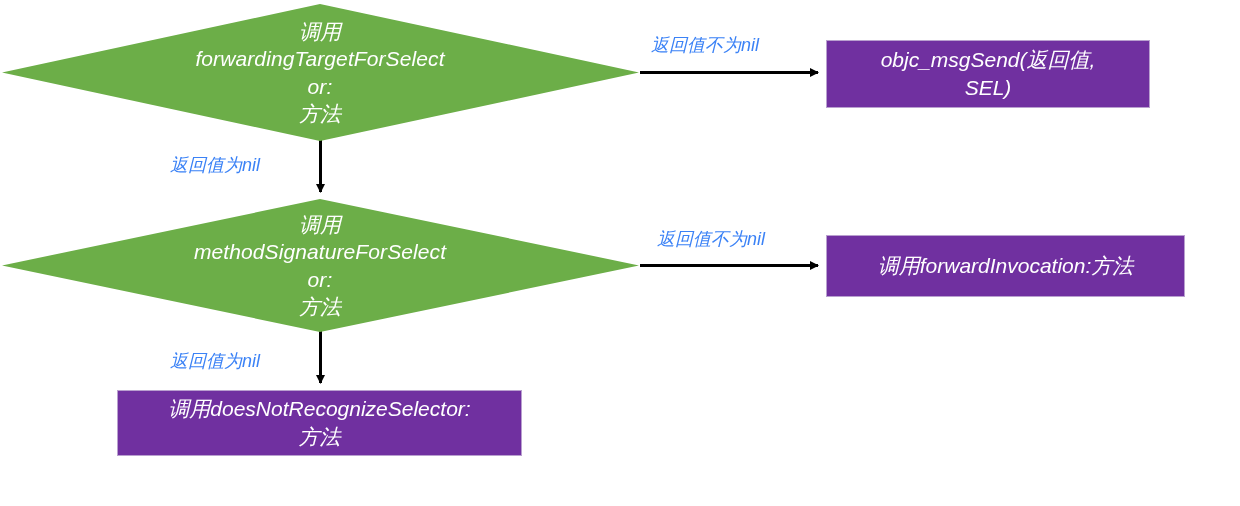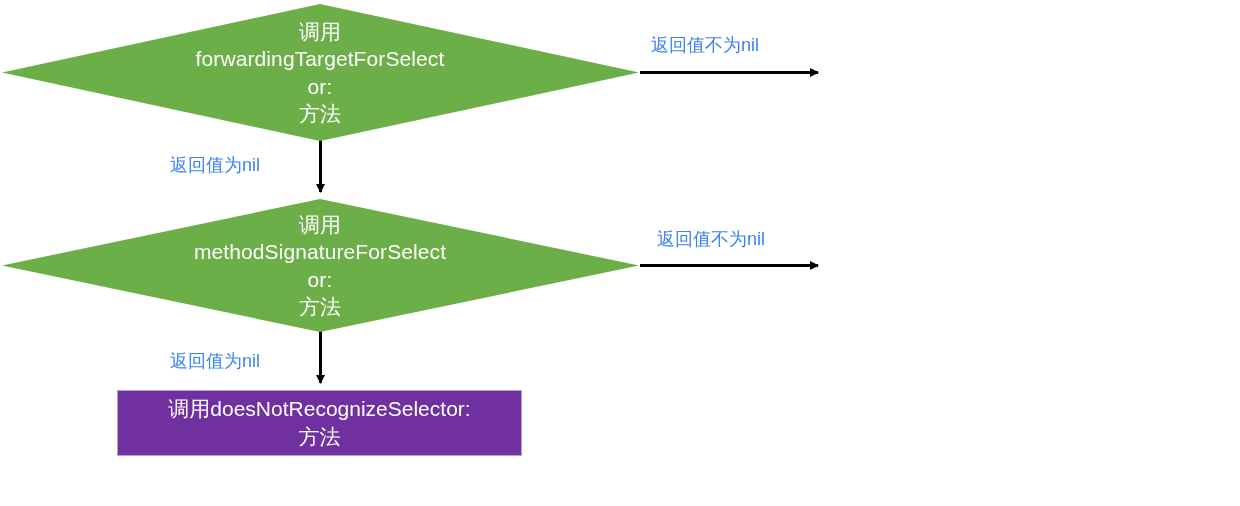--- a/index.html
+++ b/index.html
@@ -9,20 +9,21 @@
   }
   body {
     font-family: "Liberation Sans", "DejaVu Sans", sans-serif;
   }
   #canvas {
     position: relative;
     width: 1240px;
     height: 498px;
     background: #ffffff;
     overflow: hidden;
+    font-style: italic;
   }
   #flow-svg {
     position: absolute;
     left: 0;
     top: 0;
     width: 1240px;
     height: 506px;
   }
 
   
@@ -98,28 +99,35 @@
     <polygon points="320,199 639,265.5 320,332 2,265.5" fill="#6cae48"></polygon>
   </svg>
 
   <div class="node-diamond" style="left:155px; top:4px; width:330px; height:137px;">
     <div class="dlabel">调用
 forwardingTargetForSelect
 or:
 方法</div>
   </div>
 
+  <div class="node-rect" style="left:826px; top:40px; width:324px; height:68px;">
+    <div class="rlabel">objc_msgSend(返回值,
+SEL)</div>
+  </div>
 
   <div class="node-diamond" style="left:155px; top:198px; width:330px; height:135px;">
     <div class="dlabel">调用
 methodSignatureForSelect
 or:
 方法</div>
   </div>
 
+  <div class="node-rect" style="left:826px; top:235px; width:359px; height:62px;">
+    <div class="rlabel">调用forwardInvocation:方法</div>
+  </div>
 
   <div class="node-rect" style="left:117px; top:390px; width:405px; height:66px;align-items:center;">
     <div class="rlabel">调用doesNotRecognizeSelector:
 方法</div>
   </div>
 
   <div class="edge-label" style="left:651px; top:35px;">返回值不为nil</div>
 
   <div class="edge-label" style="left:170px; top:155px;">返回值为nil</div>
 

